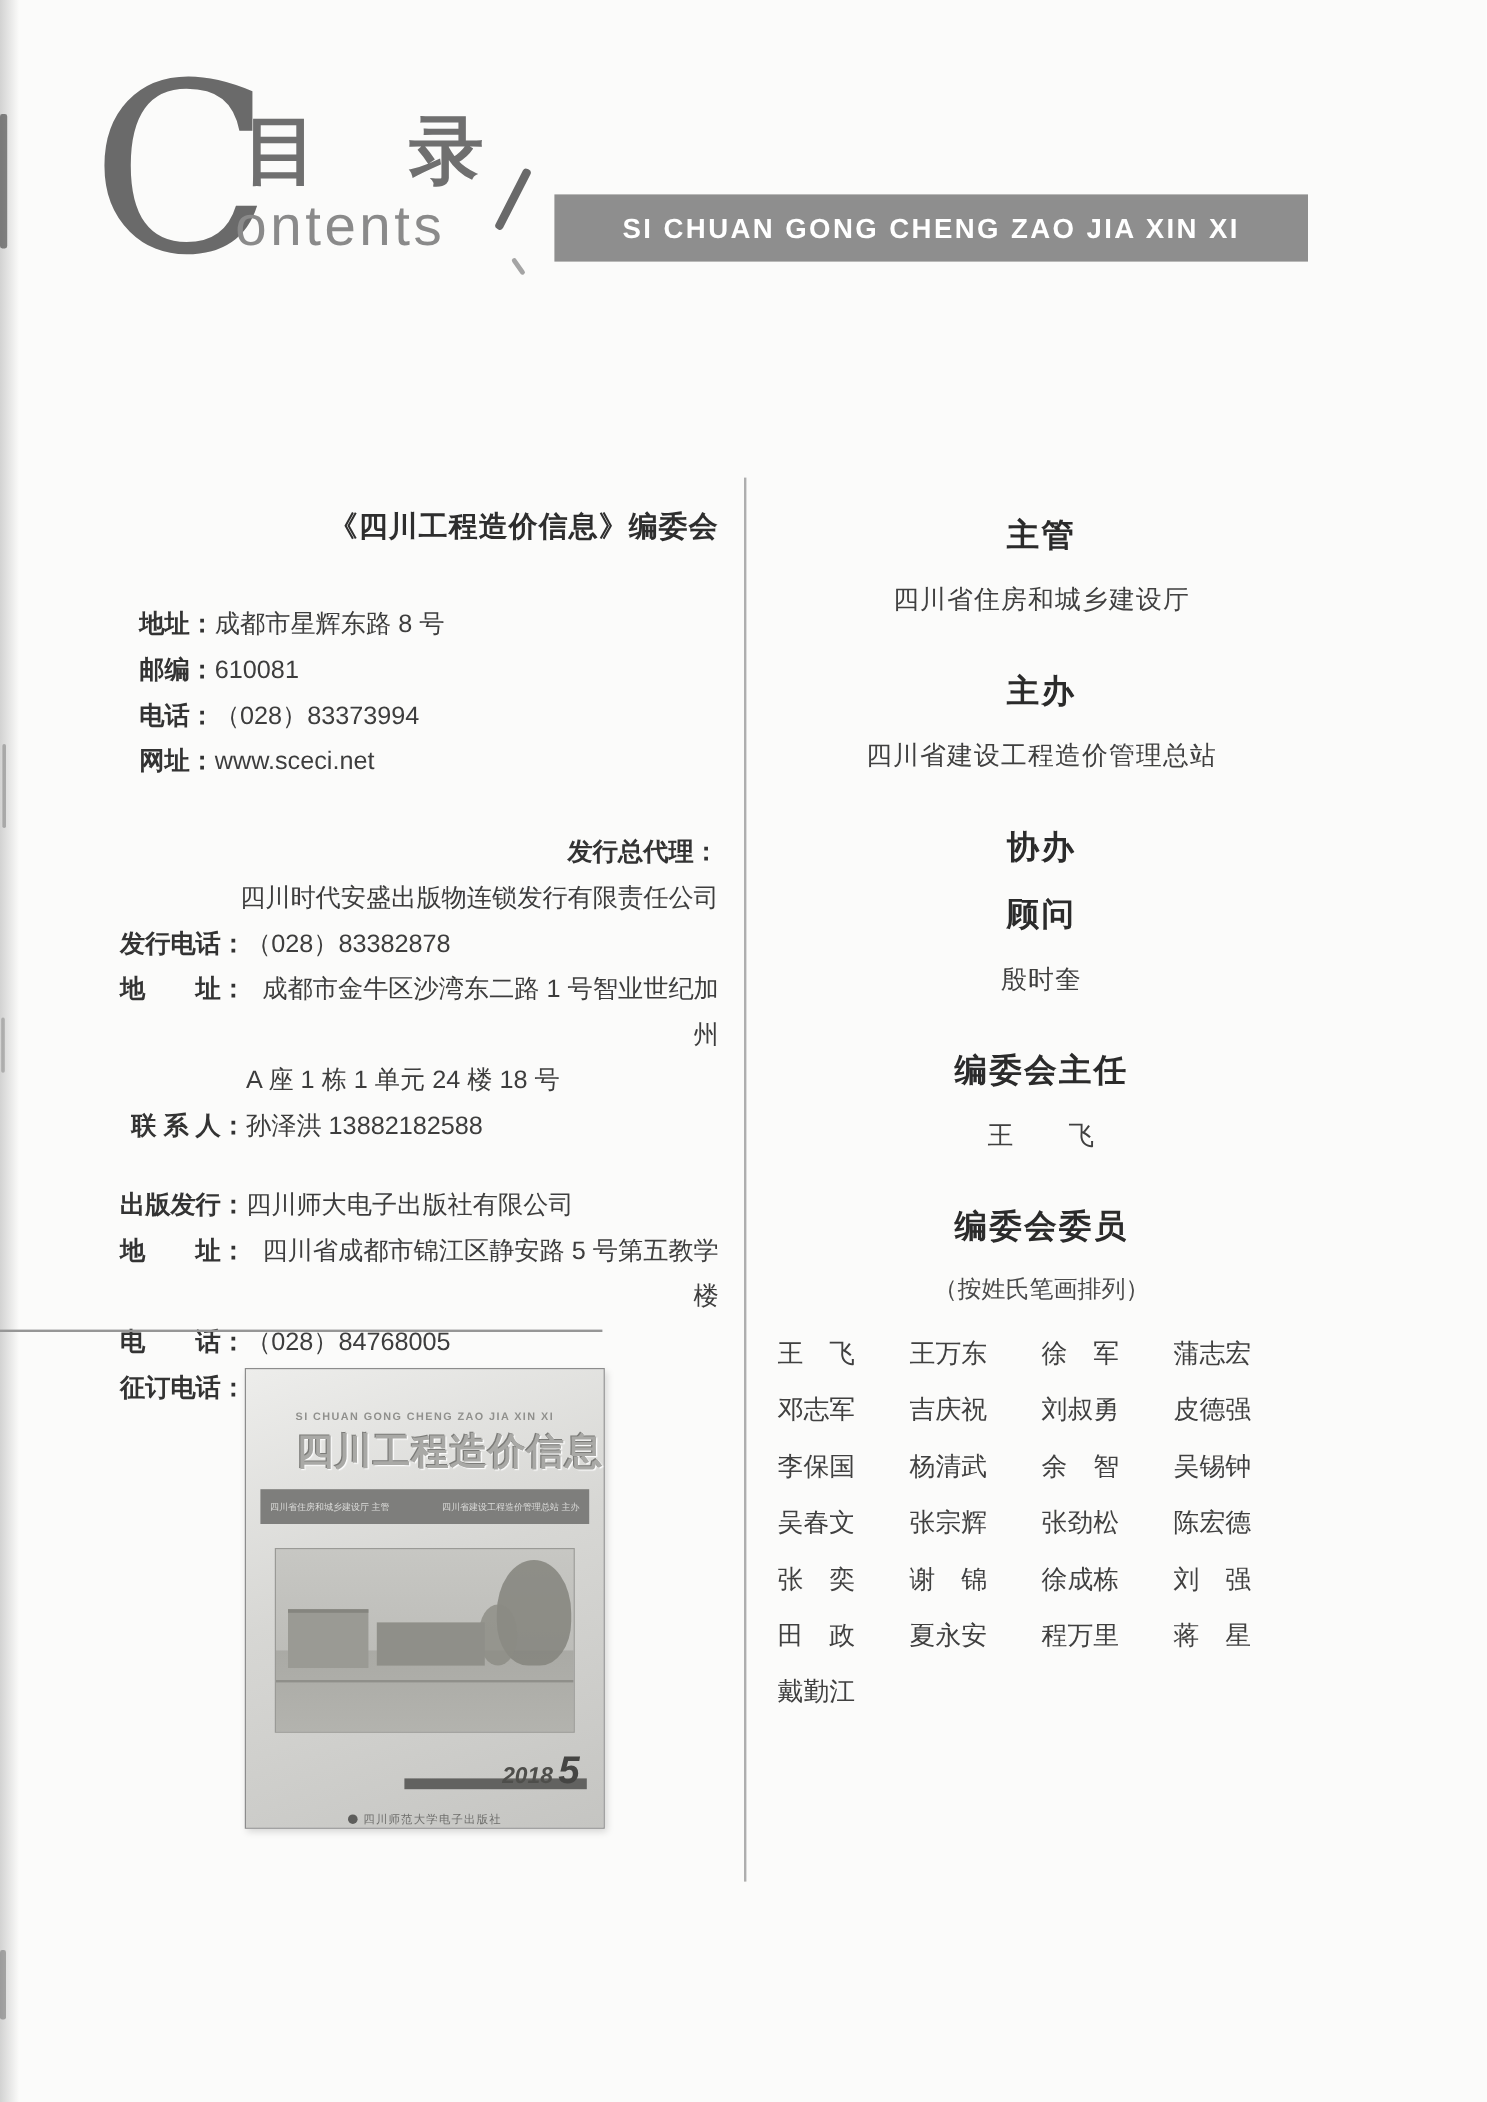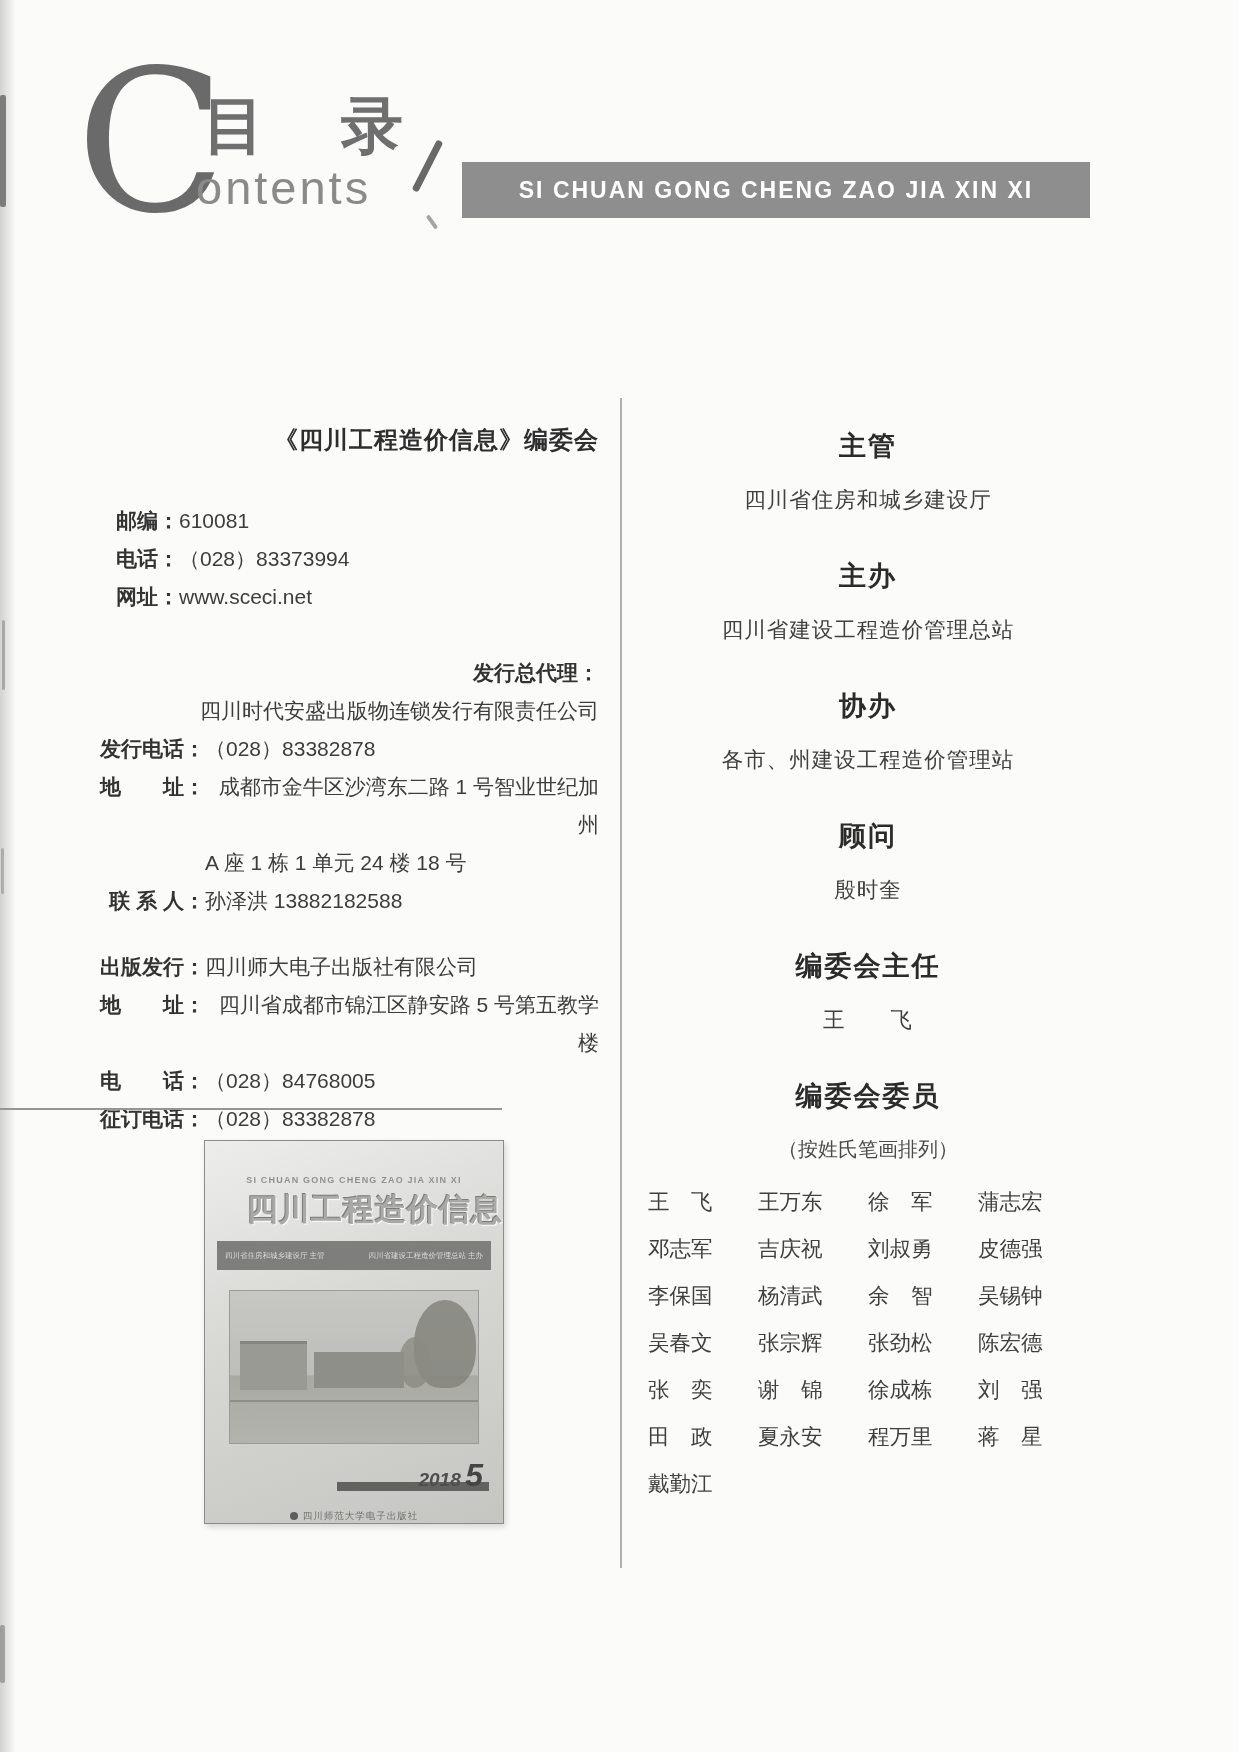--- a/index.html
+++ b/index.html
@@ -104,20 +104,24 @@
 
   <div class="big-c">C</div>
   <div class="title-cn">目录</div>
   <div class="title-en">ontents</div>
   <div class="banner">SI CHUAN GONG CHENG ZAO JIA XIN XI</div>
 
   <div class="left-col">
     <div class="lc-title">《四川工程造价信息》编委会</div>
 
     <div class="row">
+      <span class="lbl lbl-c">地址：</span>
+      <span class="val">成都市星辉东路 8 号</span>
+    </div>
+    <div class="row">
       <span class="lbl lbl-c">邮编：</span>
       <span class="val">610081</span>
     </div>
     <div class="row">
       <span class="lbl lbl-c">电话：</span>
       <span class="val">（028）83373994</span>
     </div>
     <div class="row">
       <span class="lbl lbl-c">网址：</span>
       <span class="val">www.sceci.net</span>
@@ -194,21 +198,20 @@
   </div>
 
   <div class="right-col">
     <h3 class="rc-head">主管</h3>
     <p class="rc-body">四川省住房和城乡建设厅</p>
 
     <h3 class="rc-head">主办</h3>
     <p class="rc-body">四川省建设工程造价管理总站</p>
 
     <h3 class="rc-head">协办</h3>
-    <p class="rc-body">各市、州建设工程造价管理站</p>
 
     <h3 class="rc-head">顾问</h3>
     <p class="rc-body">殷时奎</p>
 
     <h3 class="rc-head">编委会主任</h3>
     <p class="rc-body">王　　飞</p>
 
     <h3 class="rc-head">编委会委员</h3>
     <p class="members-note">（按姓氏笔画排列）</p>
 

